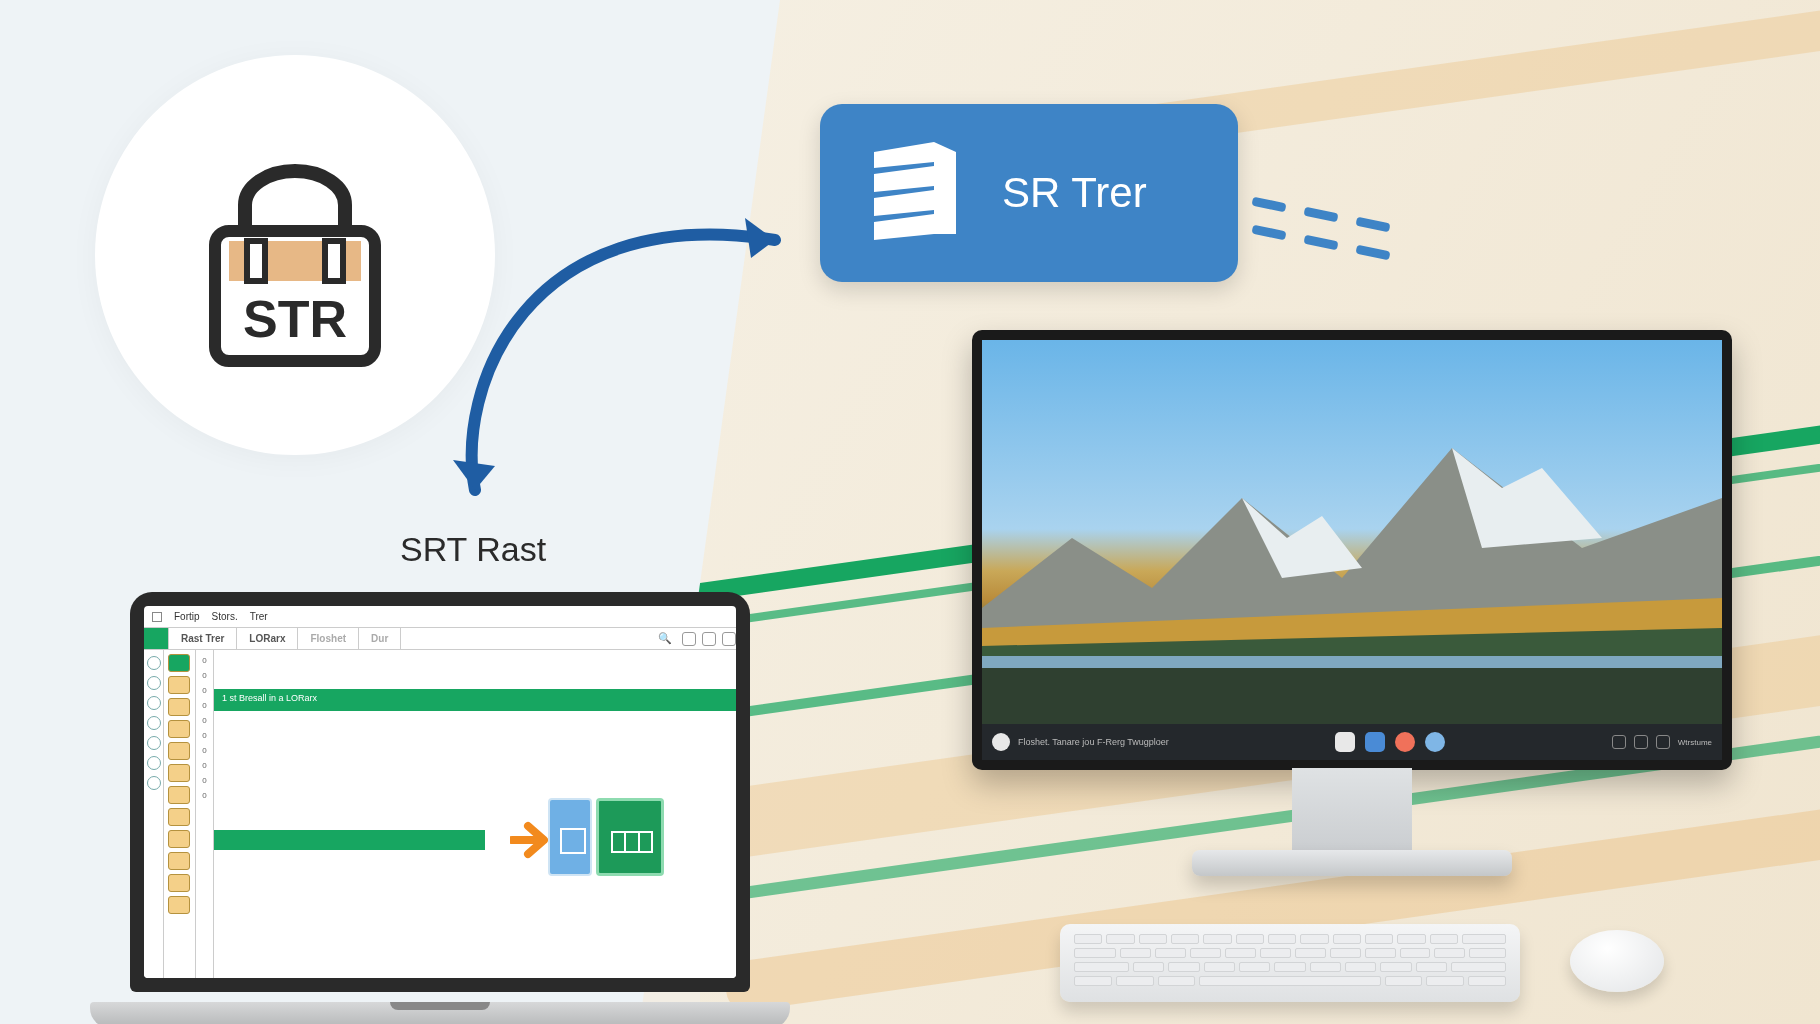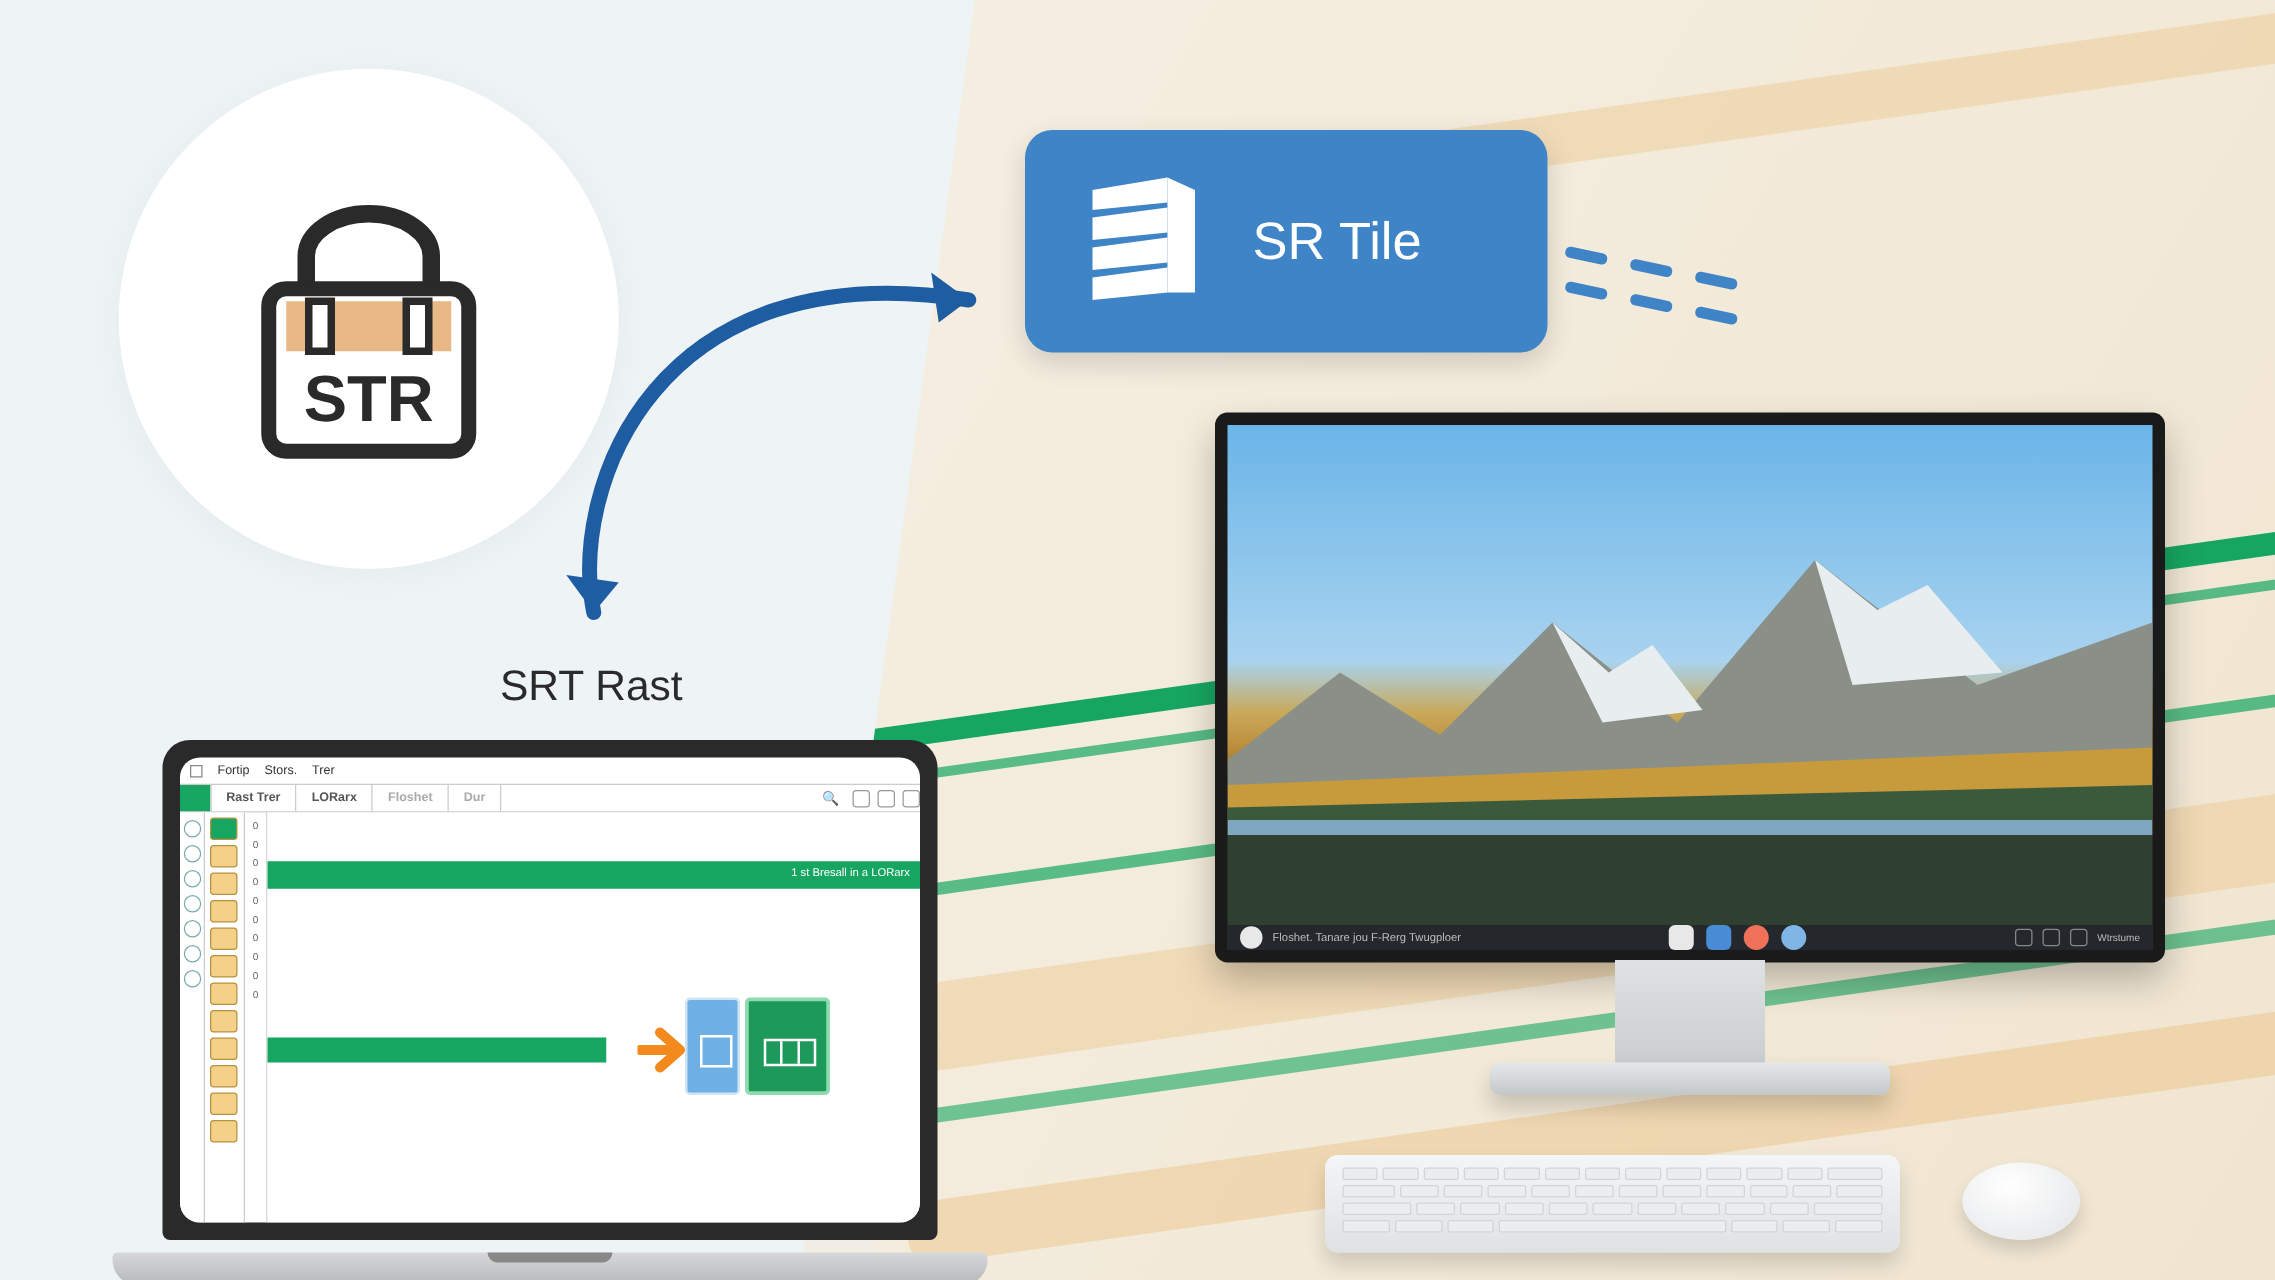--- a/index.html
+++ b/index.html
@@ -73,22 +73,22 @@
 
   
   .laptop {
     position: absolute; left: 90px; top: 592px; width: 700px; height: 430px;
   }
   .laptop-lid {
     position: absolute; left: 40px; top: 0; width: 620px; height: 400px;
     background: #2a2a2a; border-radius: 22px 22px 6px 6px; padding: 14px;
   }
   .laptop-screen {
-    width: 100%; height: 100%; background: #fff; border-radius: 16px;
-    position: relative; overflow: hidden; text-align: right;
+    width: 100%; height: 100%; background: #fff; border-radius: 4px;
+    position: relative; overflow: hidden;
   }
   .laptop-base {
     position: absolute; left: 0; bottom: -6px; width: 700px; height: 26px;
     background: linear-gradient(#d7d8d9, #b5b7b8);
     border-radius: 4px 4px 20px 20px;
   }
   .laptop-notch {
     position: absolute; left: 50%; top: 0; transform: translateX(-50%);
     width: 100px; height: 8px; background: #888; border-radius: 0 0 8px 8px;
   }
@@ -142,21 +142,21 @@
   }
   .mon-screen {
     width: 100%; height: 100%; position: relative; overflow: hidden;
     background: linear-gradient(#6ab5e8 0%, #a9d3ef 45%, #c9a858 55%, #b98b3a 62%, #5e7456 68%, #2f4030 75%);
   }
   
   .mountain {
     position: absolute; bottom: 92px; width: 100%; height: 240px;
   }
   .taskbar {
-    position: absolute; left: 0; bottom: 0; width: 100%; height: 20px;
+    position: absolute; left: 0; bottom: 0; width: 100%; height: 36px;
     background: #24282c; display: flex; align-items: center; padding: 0 10px;
     color: #bbb; font-size: 9px; gap: 8px; margin-top: 39px;
   }
   .taskbar .start { width: 18px; height: 18px; background: #e8e8e8; border-radius: 50%; }
   .taskbar .txt { flex: 0 0 auto; }
   .taskbar .mid { flex:1; display:flex; gap:10px; justify-content:center; }
   .taskbar .tb-ic { width:20px; height:20px; border-radius:5px; }
   .taskbar .tray { display:flex; gap:8px; align-items:center; }
   .taskbar .tray-ic { width:14px; height:14px; border:1px solid #888; border-radius:3px; }
   .mon-neck {
@@ -215,21 +215,21 @@
 <div class="sr-tile">
   <svg class="server-icon" viewBox="0 0 100 110">
     <g fill="#fff">
       <polygon points="10,14 70,4 70,24 10,30"></polygon>
       <polygon points="10,36 70,28 70,48 10,54"></polygon>
       <polygon points="10,60 70,52 70,72 10,78"></polygon>
       <polygon points="10,84 70,76 70,96 10,102"></polygon>
       <polygon points="70,4 92,14 92,96 70,96"></polygon>
     </g>
   </svg>
-  <span class="label">SR Tile</span>
+  <span class="label">SR Trer</span>
 </div>
 
 <div class="dashed-line">
   <div class="dash-seg" style="left:0; top:8px; transform:rotate(12deg)"></div>
   <div class="dash-seg" style="left:52px; top:18px; transform:rotate(12deg)"></div>
   <div class="dash-seg" style="left:104px; top:28px; transform:rotate(12deg)"></div>
   <div class="dash-seg" style="left:0; top:36px; transform:rotate(12deg)"></div>
   <div class="dash-seg" style="left:52px; top:46px; transform:rotate(12deg)"></div>
   <div class="dash-seg" style="left:104px; top:56px; transform:rotate(12deg)"></div>
 </div>

